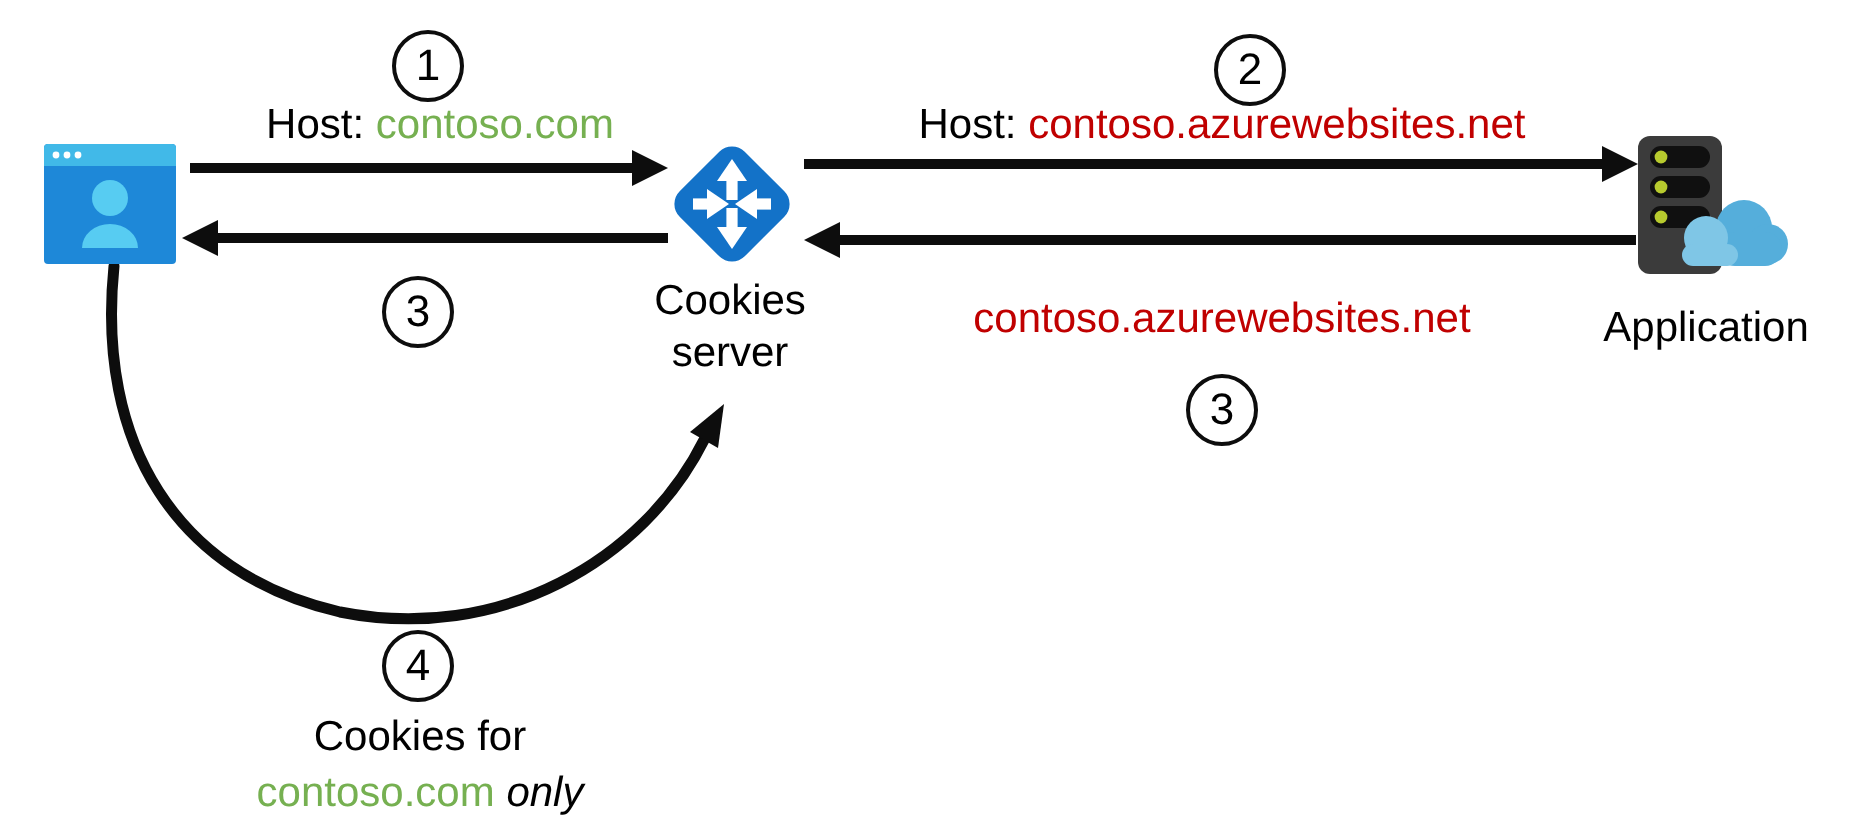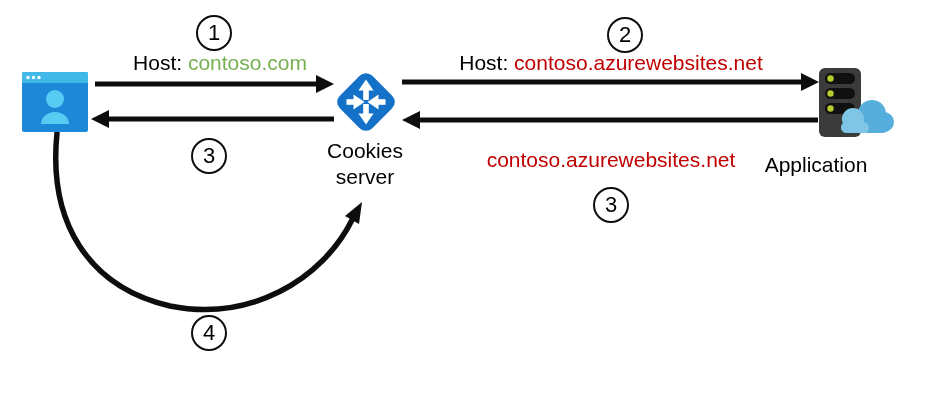--- a/index.html
+++ b/index.html
@@ -122,18 +122,25 @@
 
   <div class="lbl" style="left:611px; top:160px;">
     <div class="red">contoso.azurewebsites.net</div>
   </div>
 
   <div class="lbl" style="left:365px; top:164px;">
     <div>Cookies</div>
     <div>server</div>
   </div>
 
-  <div class="lbl two" style="left:816px; top:164px;text-align:center;">
+  <div class="lbl two" style="left:853px; top:164px;text-align:center;">
     <div>Application</div>
   </div>
 
+  <div class="lbl" style="left:210px; top:383px; line-height:28px;">
+    <div>Cookies for</div>
+    <div>
+      <span class="green">contoso.com</span>
+      <span class="italic">only</span>
+    </div>
+  </div>
 
 </div>
 
 </body></html>

